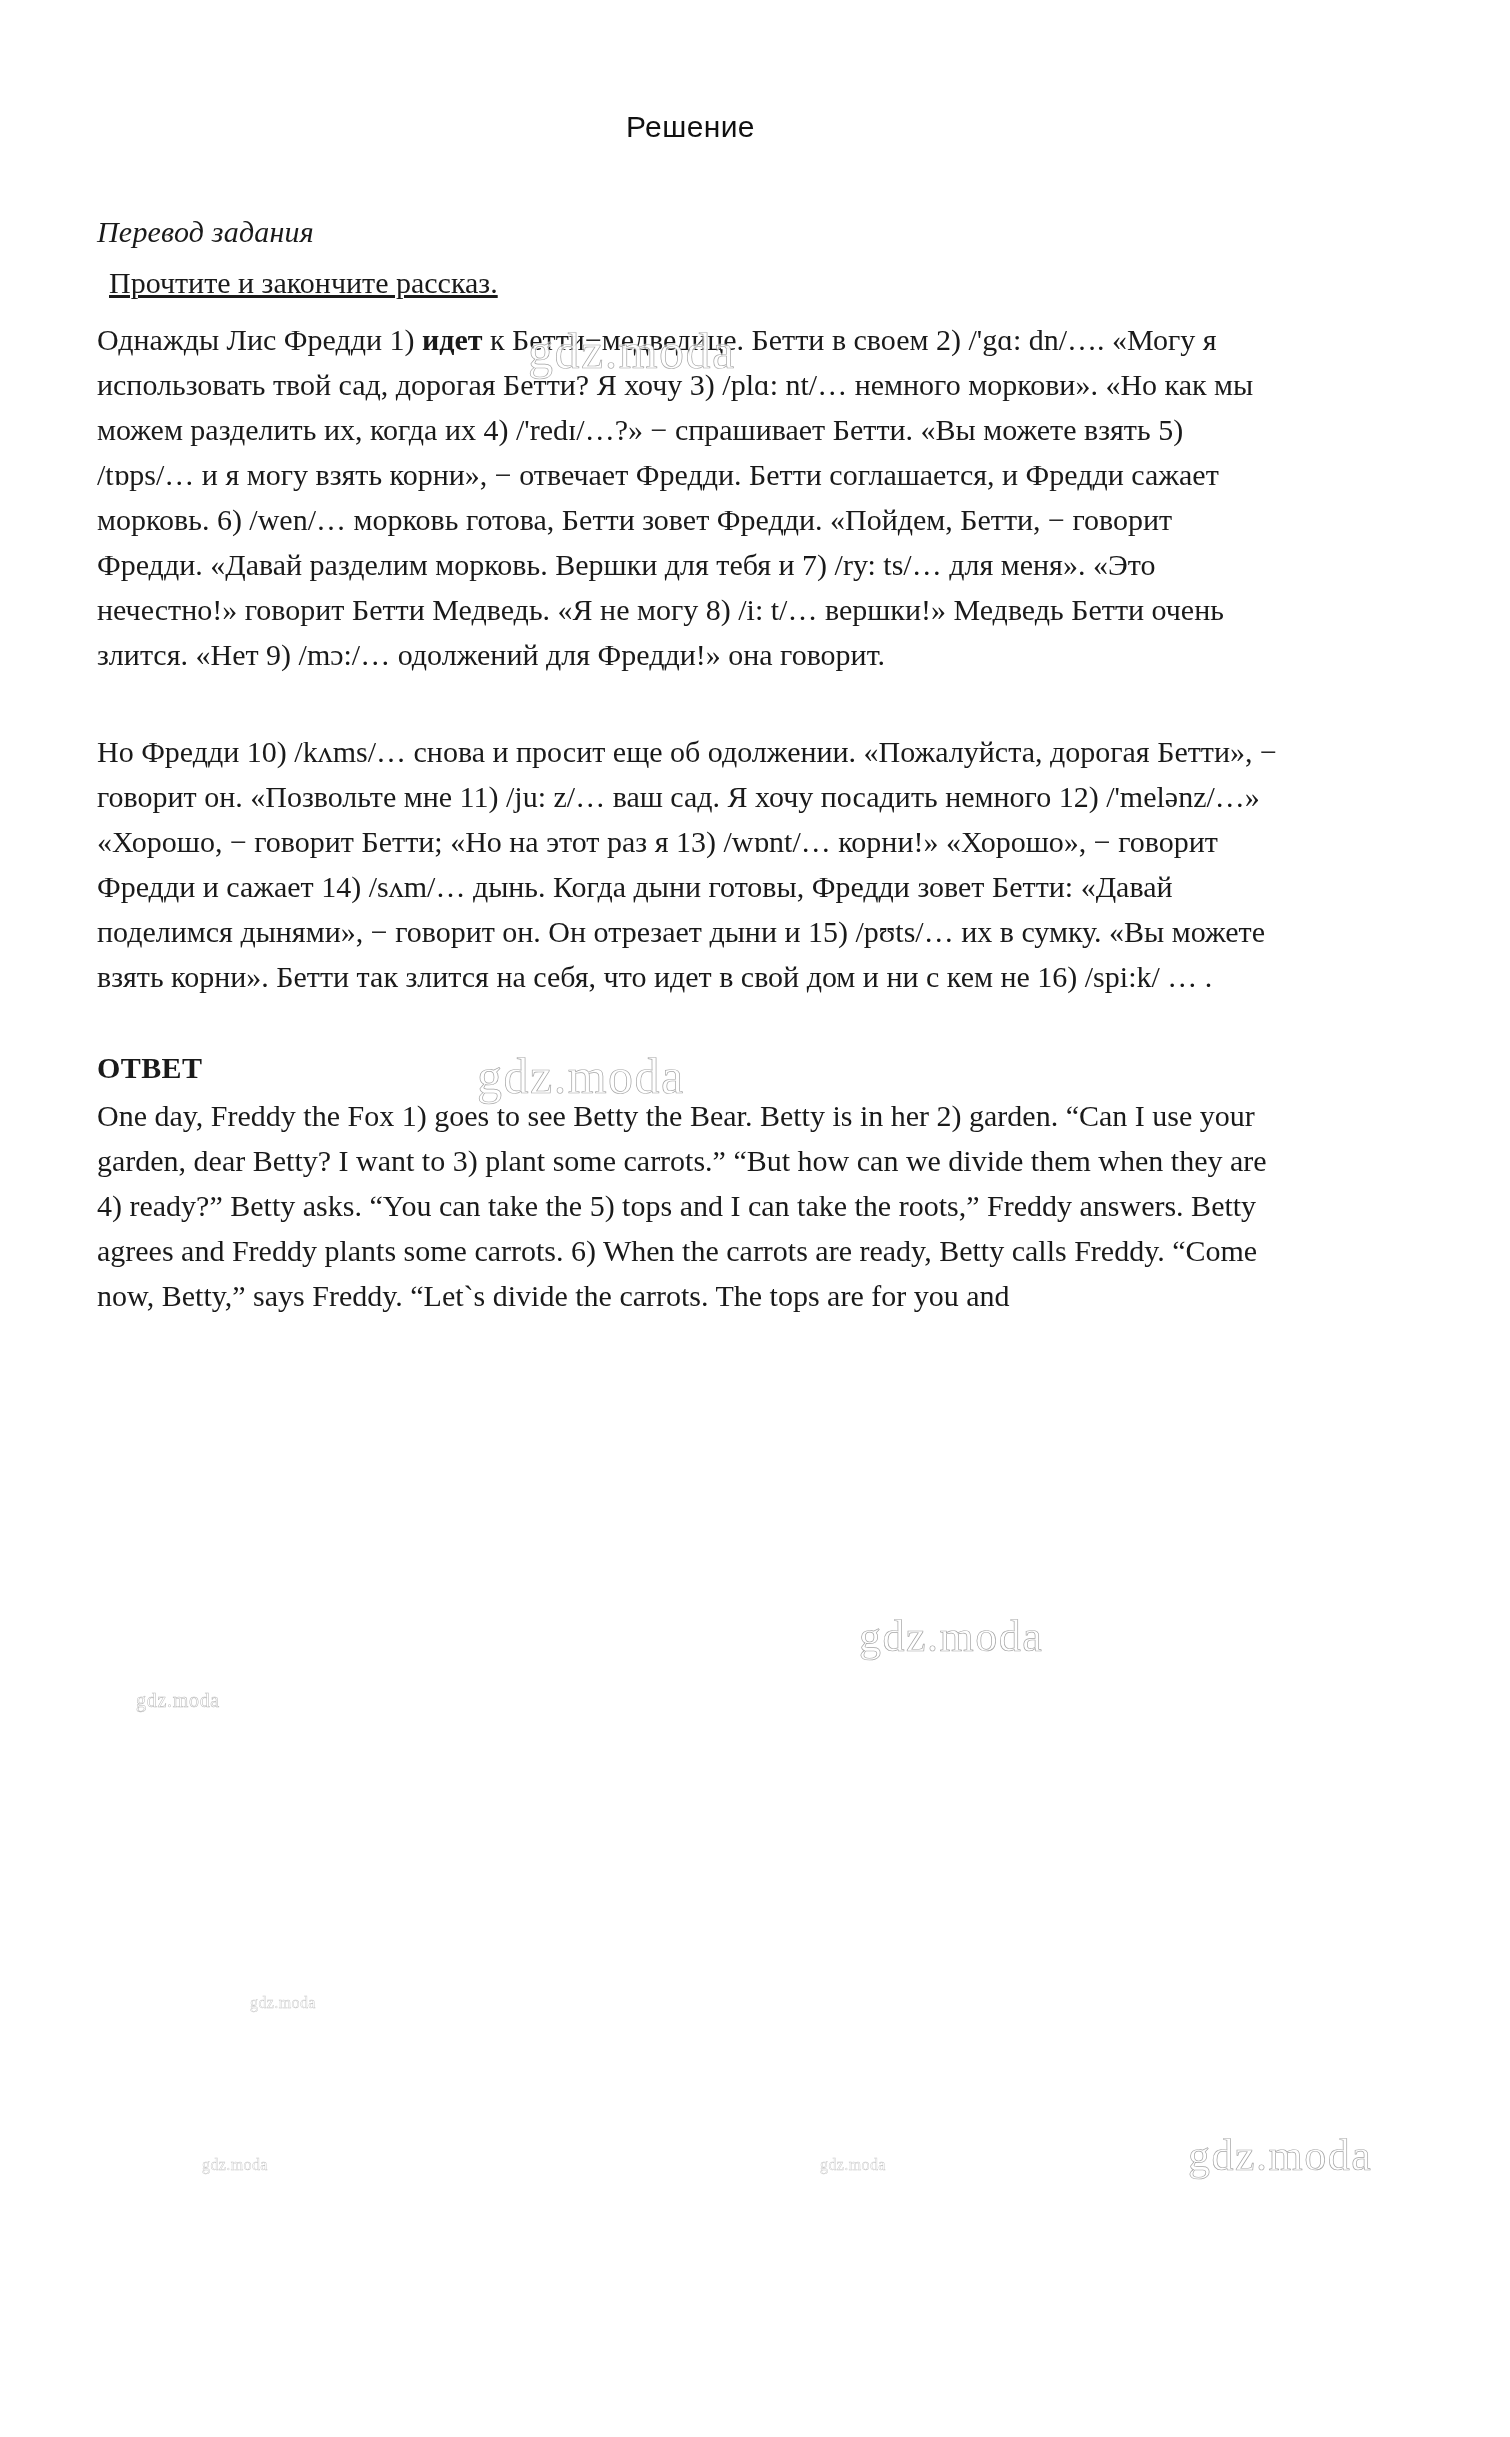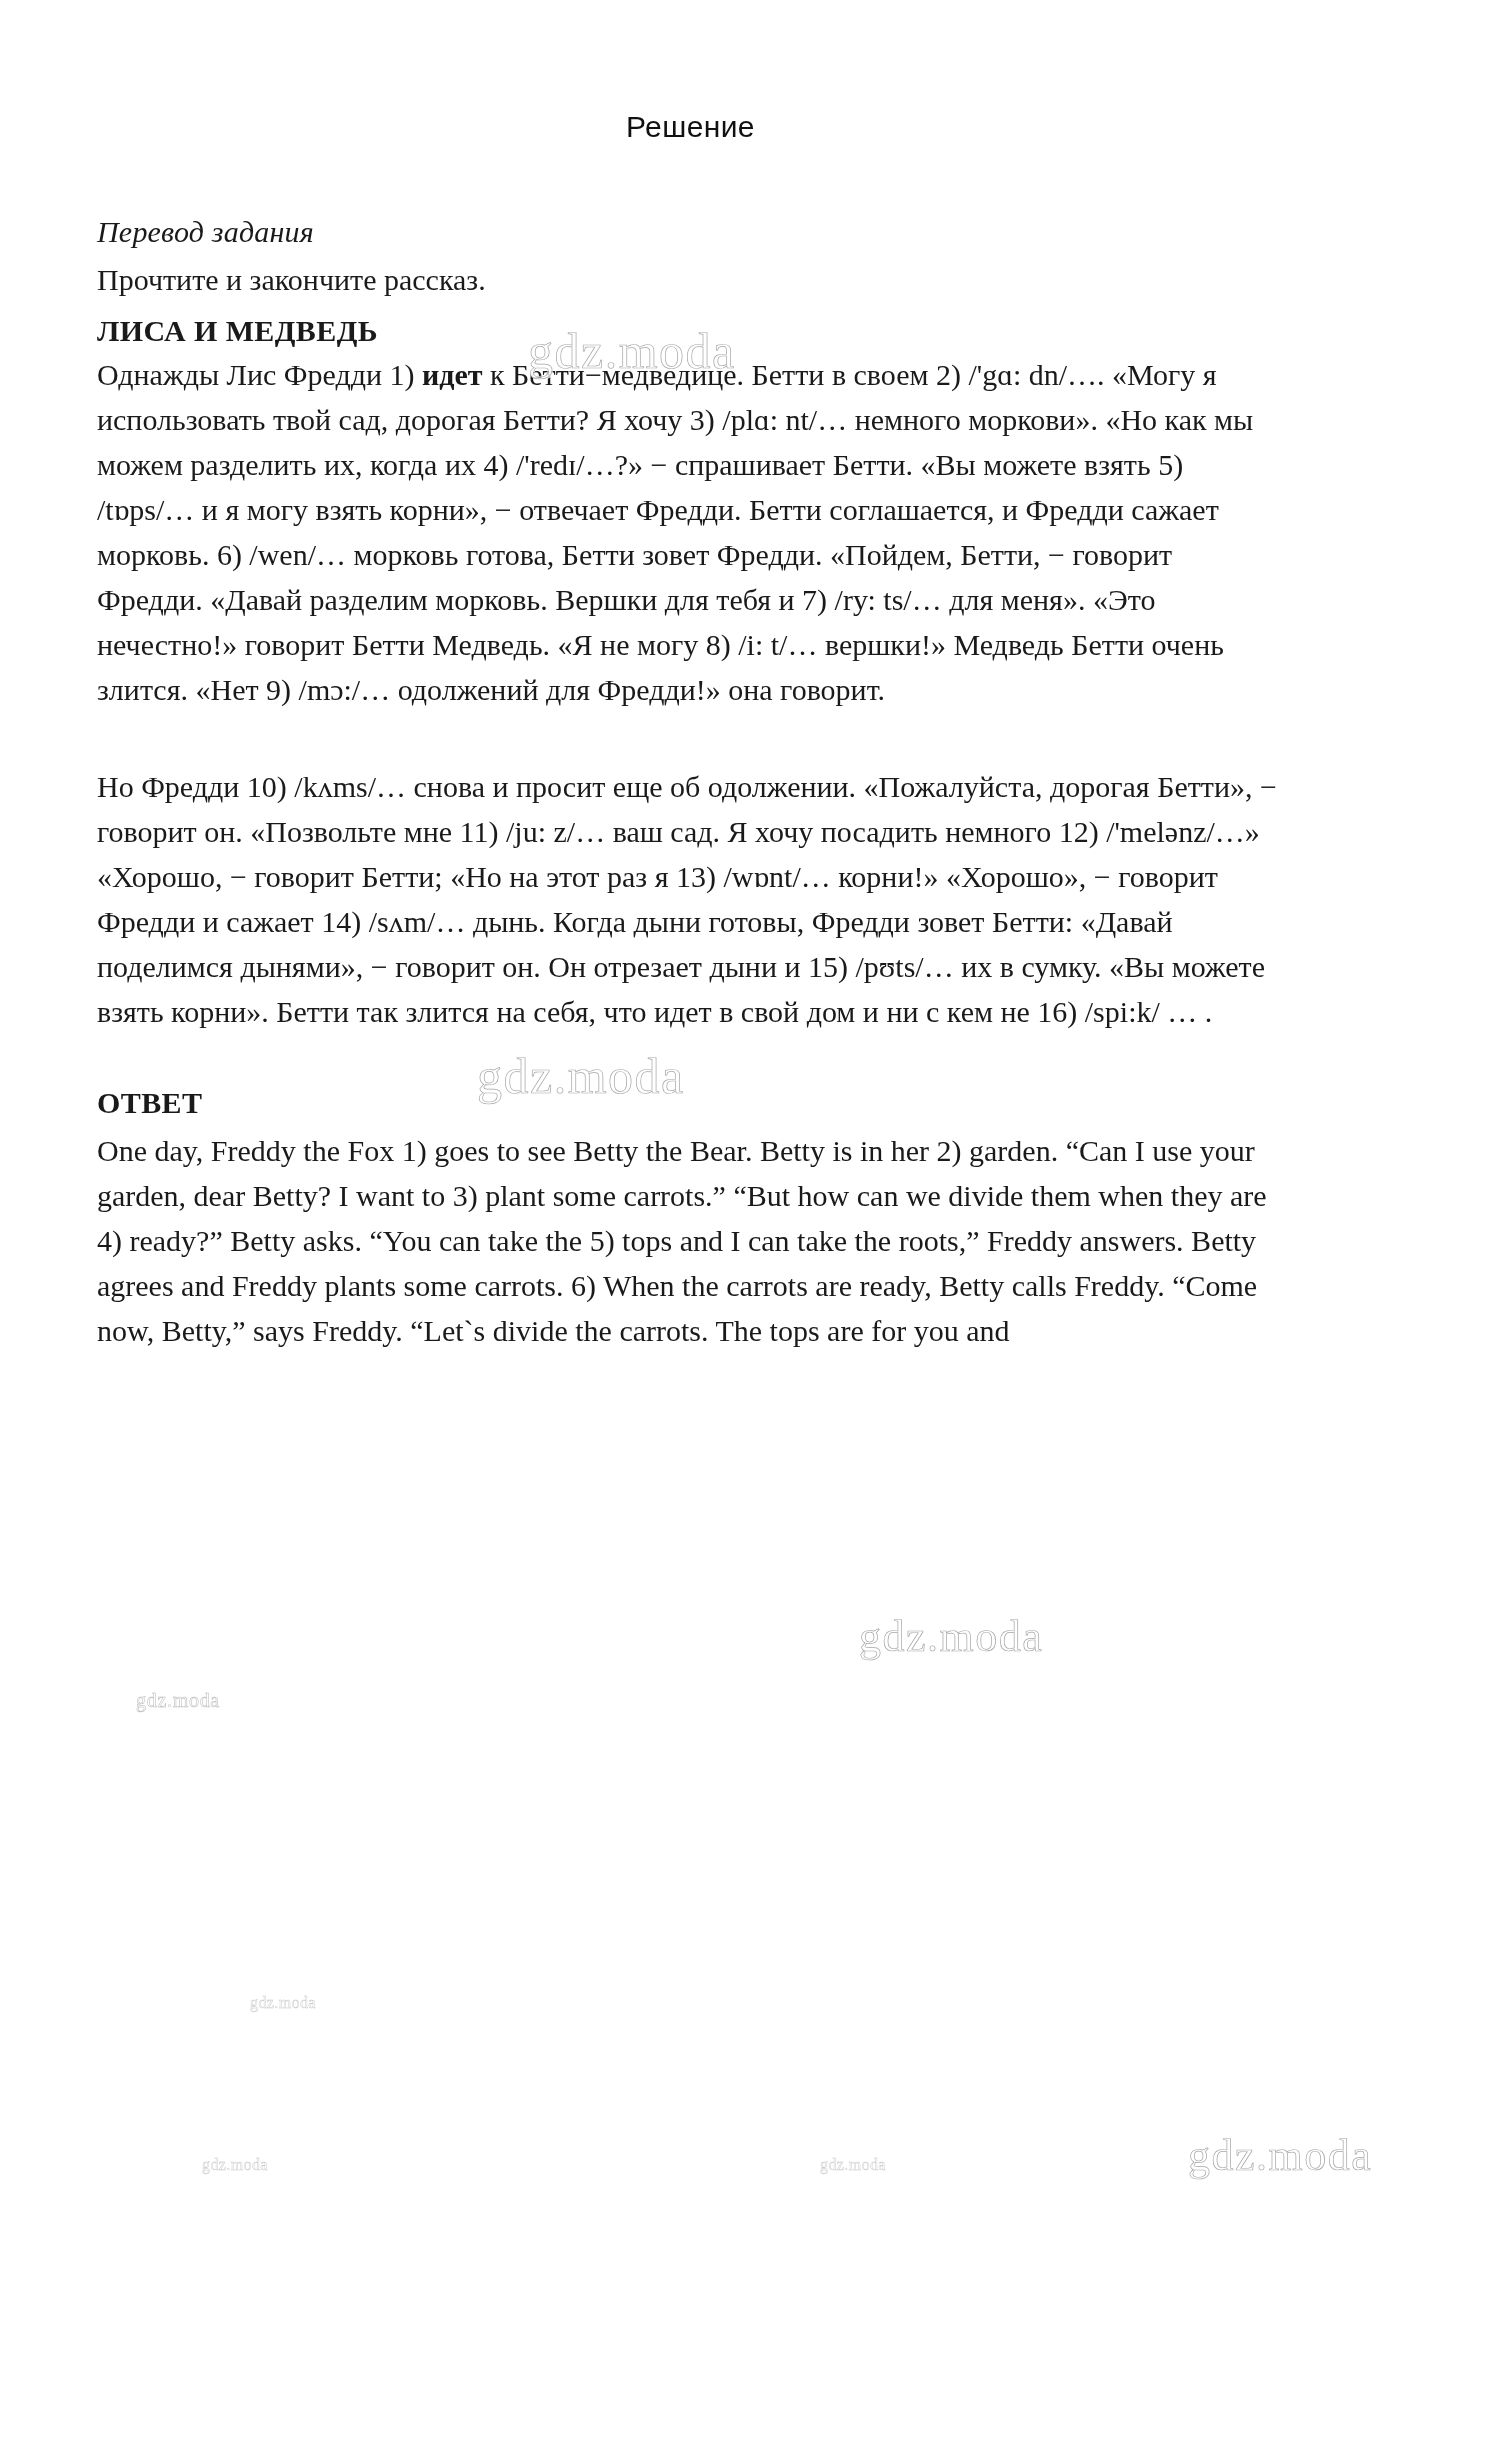--- a/index.html
+++ b/index.html
@@ -38,22 +38,23 @@
   .section-head {
     font-size: 30px;
     font-weight: normal;
     font-style: italic;
     margin: 0 0 8.8px 0;
     letter-spacing: 0.2px;
   }
   .para {
     font-size: 30px;
     line-height: 1.48;
-    margin: 0;
+    margin: 12px;
     text-align: left;
+    text-decoration: underline;
   }
   .story-title {
     font-size: 30px;
     font-weight: bold;
     margin: 11.8px 0 4.4px 0;
     letter-spacing: 0.4px;
   }
   .body-text {
     font-size: 30px;
     line-height: 1.50;
@@ -110,21 +111,20 @@
 <div class="page">
 
   <div class="content">
 
     <div class="doc-title">Решение</div>
 
     <div class="section-head">Перевод задания</div>
 
     <div class="para">Прочтите и закончите рассказ.</div>
 
-    <div class="story-title">ЛИСА И МЕДВЕДЬ</div>
 
     <div class="body-text">Однажды Лис Фредди 1) <b>идет</b> к Бетти−медведице. Бетти в своем 2) /'gɑ: dn/…. «Могу я использовать твой сад, дорогая Бетти? Я хочу 3) /plɑ: nt/… немного моркови». «Но как мы можем разделить их, когда их 4) /'redɪ/…?» − спрашивает Бетти. «Вы можете взять 5) /tɒps/… и я могу взять корни», − отвечает Фредди. Бетти соглашается, и Фредди сажает морковь. 6) /wen/… морковь готова, Бетти зовет Фредди. «Пойдем, Бетти, − говорит Фредди. «Давай разделим морковь. Вершки для тебя и 7) /rу: ts/… для меня». «Это нечестно!» говорит Бетти Медведь. «Я не могу 8) /i: t/… вершки!» Медведь Бетти очень злится. «Нет 9) /mɔ:/… одолжений для Фредди!» она говорит.</div>
 
     <div class="spacer-lg"></div>
 
     <div class="body-text">Но Фредди 10) /kʌms/… снова и просит еще об одолжении. «Пожалуйста, дорогая Бетти», − говорит он. «Позвольте мне 11) /ju: z/… ваш сад. Я хочу посадить немного 12) /'melənz/…» «Хорошо, − говорит Бетти; «Но на этот раз я 13) /wɒnt/… корни!» «Хорошо», − говорит Фредди и сажает 14) /sʌm/… дынь. Когда дыни готовы, Фредди зовет Бетти: «Давай поделимся дынями», − говорит он. Он отрезает дыни и 15) /pʊts/… их в сумку. «Вы можете взять корни». Бетти так злится на себя, что идет в свой дом и ни с кем не 16) /spi:k/ … .</div>
 
     <div class="spacer-lg"></div>
 
     <div class="answer-head">ОТВЕТ</div>

